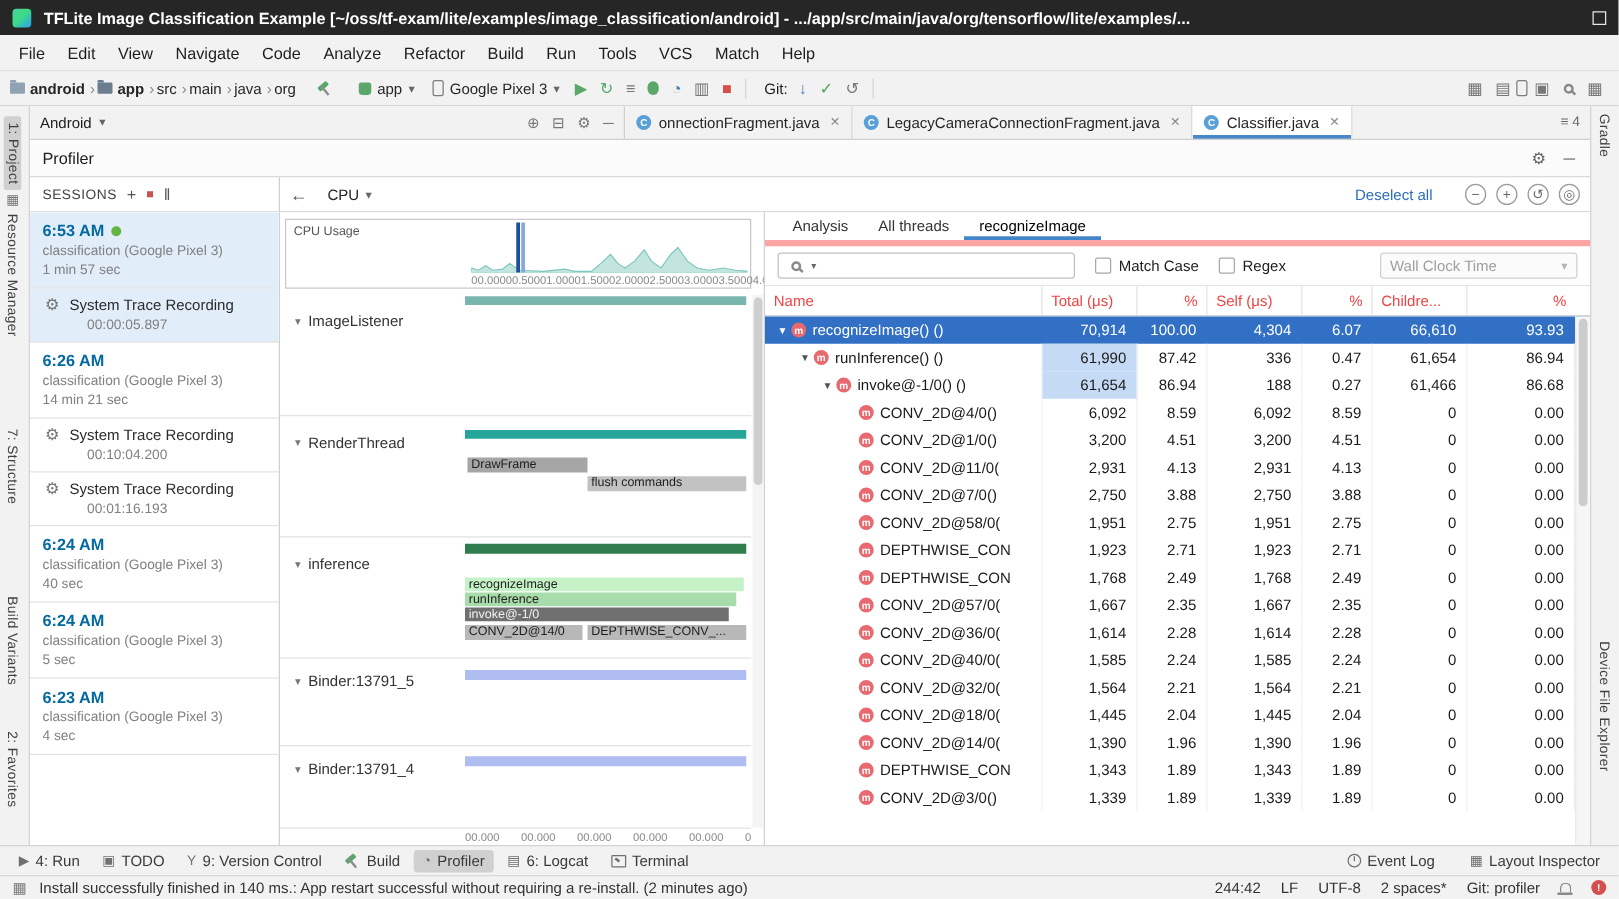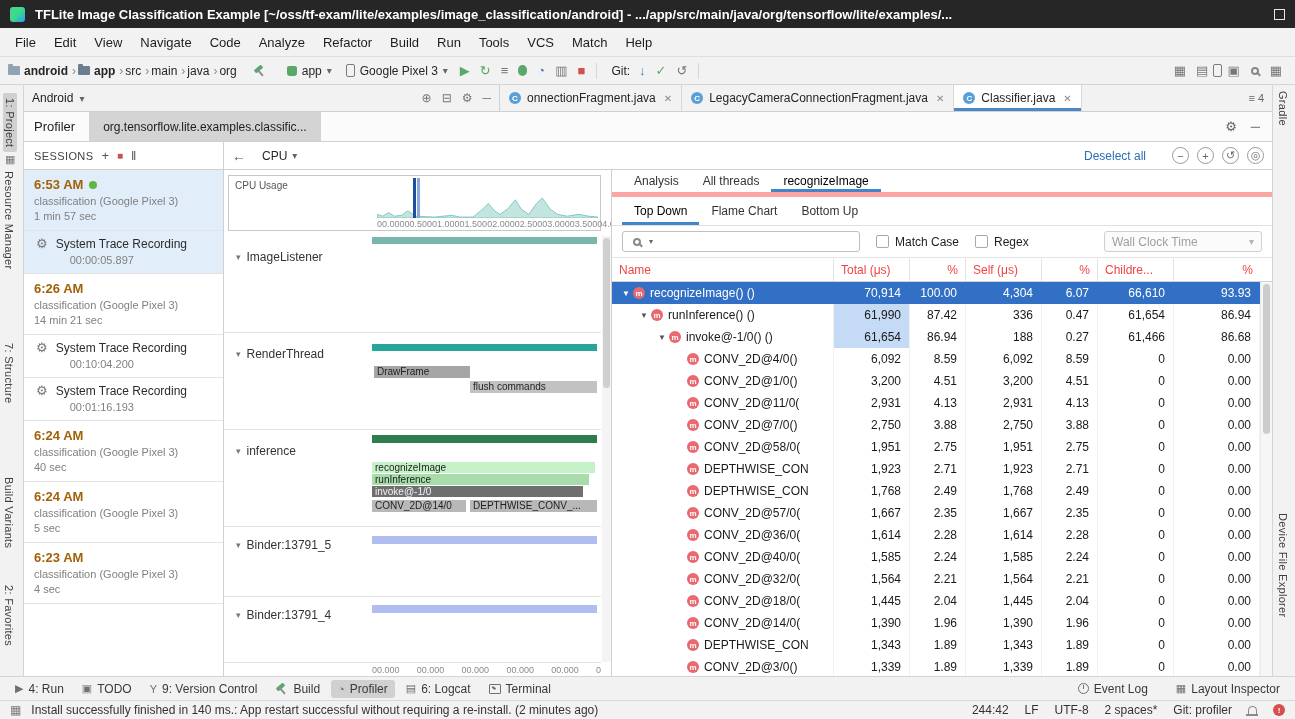--- a/index.html
+++ b/index.html
@@ -80,21 +80,21 @@
   .zoom-btns { display:flex; gap:8px; padding-right:8px; }
   .zbtn { width:17px; height:17px; border:1px solid #9a9a9a; border-radius:50%; color:#666; font-size:11px;
     display:inline-flex; align-items:center; justify-content:center; }
 
   
   .main { display:flex; height:506px; background:#fff; }
 
   
   .sessions-list { width:200px; flex:none; border-right:1px solid #d0d0d0; overflow:hidden; background:#fff; }
   .session { padding:7px 10px 8px; border-bottom:1px solid #e3e3e3; }
-  .session .time { font-size:13px; font-weight:bold; color:#a16207; display:flex; align-items:center; gap:6px; }
+  .session .time { font-size:13px; font-weight:bold; color:#0369a1; display:flex; align-items:center; gap:6px; }
   .live-dot { width:8px; height:8px; border-radius:50%; background:#62b543; }
   .session .sub { font-size:11px; color:#808080; margin-top:3px; }
   .recording { padding:6px 10px 7px 12px; border-bottom:1px solid #e3e3e3; display:flex; gap:8px; }
   .recording .gear { color:#777; font-size:13px; line-height:14px; }
   .rec-name { font-size:12px; color:#2b2b2b; }
   .rec-dur { font-size:11px; color:#808080; margin-top:3px; margin-left:14px; }
   .selected-session { background:#e2edfa; }
 
   
   .cpu-panel { width:388px; flex:none; position:relative; border-right:1px solid #d0d0d0; background:#fff; overflow:hidden; }
@@ -329,21 +329,20 @@
         <span class="tab-close">✕</span>
       </div>
       <div class="tabs-right">
         <span>≡</span>
         <span>4</span>
       </div>
     </div>
 
     <div class="pf-header">
       <span class="pf-title">Profiler</span>
-      <span class="pf-session-tab">org.tensorflow.lite.examples.classific...</span>
       <span class="pf-header-icons">
         <span>⚙</span>
         <span>─</span>
       </span>
     </div>
 
     <div class="pf-toolbar">
       <div class="sessions-head">
         <span class="sessions-label">SESSIONS</span>
         <span class="shi">+</span>
@@ -511,25 +510,20 @@
             <span class="thumb"></span>
           </div>
       </div>
 
       <div class="analysis">
         <div class="a-tabs">
           <span class="a-tab">Analysis</span>
           <span class="a-tab">All threads</span>
           <span class="a-tab sel">recognizeImage</span>
         </div>
-        <div class="a-subtabs">
-          <span class="a-tab sel">Top Down</span>
-          <span class="a-tab">Flame Chart</span>
-          <span class="a-tab">Bottom Up</span>
-        </div>
         <div class="filter-row">
           <span class="search-box">
             <span class="icon-mag"></span>
             <span class="caret">▾</span>
             <input type="text" style="">
           </span>
           <span class="cbx">
             <span class="box"></span>
             <span>Match Case</span>
           </span>

